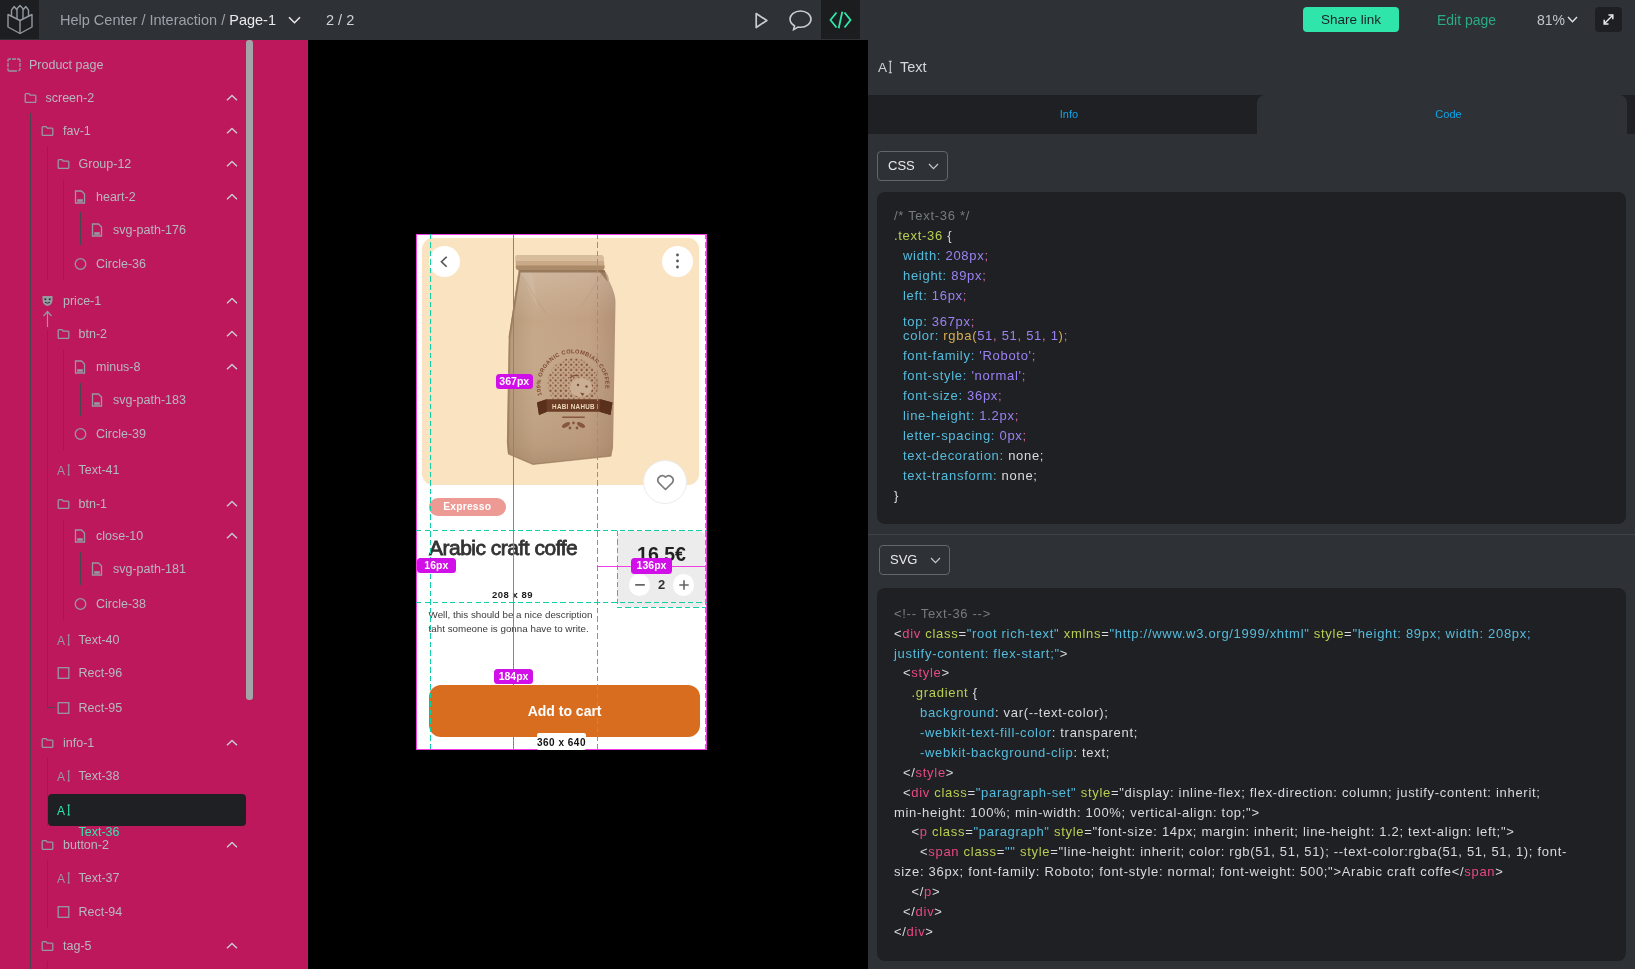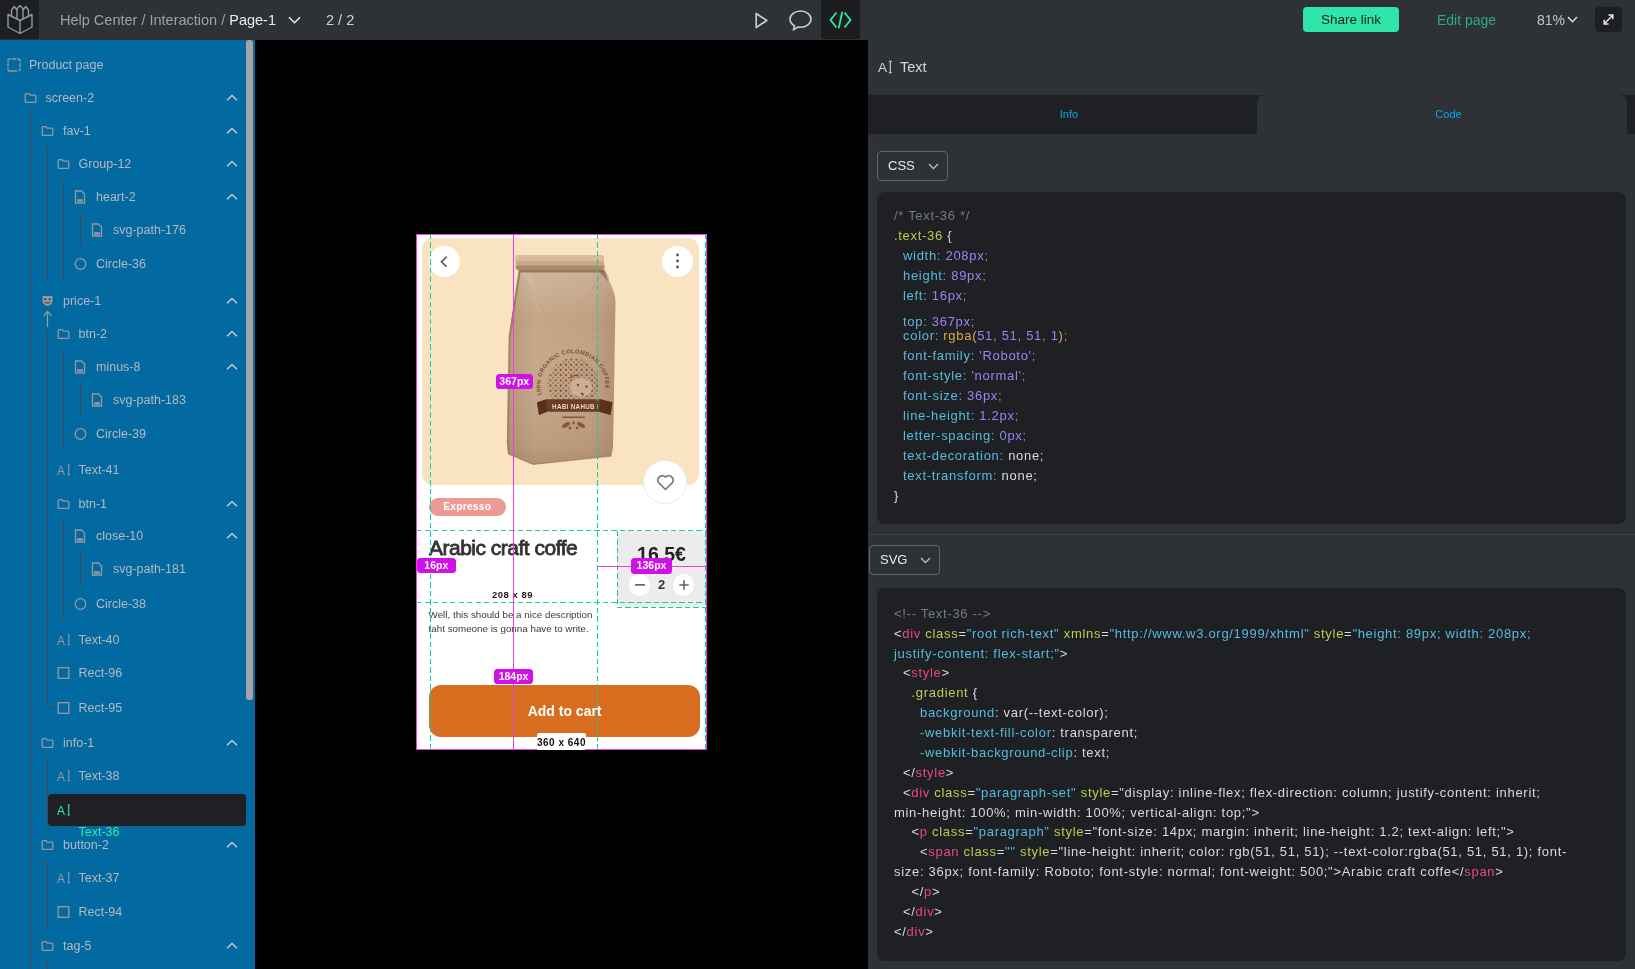--- a/index.html
+++ b/index.html
@@ -13,21 +13,21 @@
   #crumb { position:absolute; left:60px; top:0; height:40px; line-height:40px; font-size:14.5px; color:#9da2a8; }
   #crumb b { color:#e8eaec; font-weight:400; }
   #pagecount { position:absolute; left:326px; top:0; height:40px; line-height:40px; font-size:14.5px; color:#cfd3d7; }
   #codebox { position:absolute; left:821px; top:0; width:39px; height:39px; background:#1b1d1f; }
   #sharebtn { position:absolute; left:1303px; top:7px; width:96px; height:25px; background:#30e5a9; border-radius:4px; color:#1d2125; font-size:13.5px; font-weight:500; text-align:center; line-height:25px; }
   #editpage { position:absolute; left:1437px; top:0; height:40px; line-height:40px; font-size:14px; color:#2aaa85; }
   #zoomlvl { position:absolute; left:1537px; top:0; height:40px; line-height:40px; font-size:14px; color:#c3c7cb; }
   #expandbox { position:absolute; left:1595px; top:7px; width:27px; height:25px; background:#1d1f22; border-radius:4px; }
 
   
-  #sidebar { position:absolute; left:0; top:40px; width:255px; height:929px; background:#0369a1; }
+  #sidebar { position:absolute; left:0; top:40px; width:308px; height:929px; background:#be185d; }
   #sidescroll { position:absolute; left:246px; top:0px; width:7px; height:660px; background:#a2a4a7; border-radius:3px; }
   .trow { position:absolute; left:0; width:249px; height:32px; }
   .trow .nm { position:absolute; font-size:12.5px; color:#b5b9bf; top:50%; transform:translateY(-50%); white-space:nowrap; }
   .trow svg.ic { position:absolute; top:50%; transform:translateY(-50%); }
   .trow svg.chev { position:absolute; left:226px; top:50%; transform:translateY(-50%); }
   .tsel { background:#1e2023; border-radius:4px; left:48px !important; width:198px !important; }
   .tline { position:absolute; width:1px; background:#45484d; }
 
   
   #canvas { position:absolute; left:255px; top:40px; width:1380px; height:929px; background:#000; }
@@ -497,21 +497,21 @@
 <div class="cl i1" style="top:156.1px"><span class="cy">font-family: </span><span class="vi">'Roboto'</span><span class="pk">;</span></div>
 <div class="cl i1" style="top:176.2px"><span class="cy">font-style: </span><span class="vi">'normal'</span><span class="pk">;</span></div>
 <div class="cl i1" style="top:196.2px"><span class="cy">font-size: </span><span class="vi">36px</span><span class="pk">;</span></div>
 <div class="cl i1" style="top:216.2px"><span class="cy">line-height: </span><span class="vi">1.2px</span><span class="pk">;</span></div>
 <div class="cl i1" style="top:236.2px"><span class="cy">letter-spacing: </span><span class="vi">0px</span><span class="pk">;</span></div>
 <div class="cl i1" style="top:256.2px"><span class="cy">text-decoration: </span>none;</div>
 <div class="cl i1" style="top:276.3px"><span class="cy">text-transform: </span>none;</div>
 <div class="cl" style="top:296.3px">}</div>
 </div>
   <div style="position:absolute;left:0;top:494px;width:767px;height:1px;background:#3f4246;"></div>
-  <div class="sel" style="left:1px; top:505px;"><span>SVG</span><svg style="position:absolute;right:8px;top:11px" width="11" height="7" viewBox="0 0 11 7">
+  <div class="sel" style="left:11px; top:505px;"><span>SVG</span><svg style="position:absolute;right:8px;top:11px" width="11" height="7" viewBox="0 0 11 7">
         <path d="M1 1 L5.5 5.6 L10 1" fill="none" stroke="#c3c7cb" stroke-width="1.3"></path>
       </svg></div>
   <div class="codeblock" id="code2" style="top:548px; height:373px;">
 <div class="cl" style="top:17.8px"><span class="cm">&lt;!-- Text-36 --&gt;</span></div>
 <div class="cl" style="top:37.7px">&lt;<span class="rd">div</span> <span class="gr">class</span>=<span class="st">"root rich-text"</span> <span class="gr">xmlns</span>=<span class="st">"http://www.w3.org/1999/xhtml"</span> <span class="gr">style</span>=<span class="st">"height: 89px; width: 208px;</span></div>
 <div class="cl" style="top:57.5px"><span class="st">justify-content: flex-start;"</span>&gt;</div>
 <div class="cl i1" style="top:77.4px">&lt;<span class="rd">style</span>&gt;</div>
 <div class="cl i2" style="top:97.3px"><span class="gr">.gradient</span> {</div>
 <div class="cl i3" style="top:117.2px"><span class="cy">background</span>: var(--text-color);</div>
 <div class="cl i3" style="top:137.0px"><span class="cy">-webkit-text-fill-color</span>: transparent;</div>

